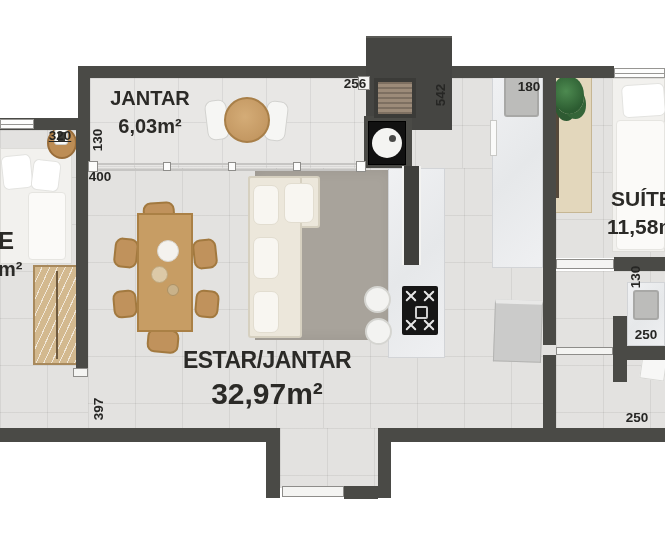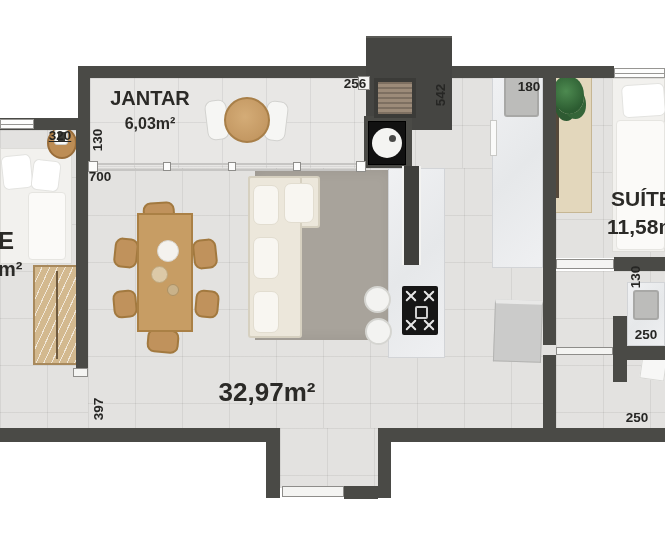--- a/index.html
+++ b/index.html
@@ -180,33 +180,34 @@
   <div class="post" style="left:163px;top:162px;width:8px;height:9px;"></div>
   <div class="post" style="left:228px;top:162px;width:8px;height:9px;"></div>
   <div class="post" style="left:293px;top:162px;width:8px;height:9px;"></div>
   <div class="post" style="left:356px;top:161px;width:10px;height:11px;"></div>
   <div class="thresh" style="left:73px;top:368px;width:15px;height:9px;"></div>
   <div class="thresh" style="left:556px;top:259px;width:58px;height:10px;"></div>
   <div class="thresh" style="left:556px;top:347px;width:57px;height:8px;"></div>
   <div class="thresh" style="left:282px;top:486px;width:62px;height:11px;"></div>
 
   <div class="room-name ctr" style="left:100px;top:87px;width:100px;font-size:20px;">JANTAR</div>
-  <div class="room-area ctr" style="left:105px;top:115px;width:90px;font-size:16px;">6,03m²</div>
-
-  <div class="room-area ctr" style="left:178px;top:377px;width:178px;font-size:26px;">32,97m²</div>
+  <div class="room-area ctr" style="left:105px;top:115px;width:90px;font-size:20px;">6,03m²</div>
+
+  <div class="room-name ctr" style="left:178px;top:347px;width:178px;font-size:23px;letter-spacing:-0.5px;">ESTAR/JANTAR</div>
+  <div class="room-area ctr" style="left:178px;top:377px;width:178px;font-size:30px;">32,97m²</div>
 
   <div class="room-name" style="left:611px;top:187px;font-size:21px;">SUÍTE</div>
   <div class="room-area" style="left:607px;top:215px;font-size:21px;">11,58m²</div>
 
   <div class="room-name" style="left:-2px;top:227px;font-size:24px;">E</div>
   <div class="room-area" style="left:-2px;top:258px;font-size:20px;">m²</div>
 
   <div class="dim" style="left:46px;top:128px;width:28px;height:14px;text-decoration:underline;">320</div>
   <div class="dim v" style="left:82px;top:133px;width:30px;height:14px;">130</div>
-  <div class="dim" style="left:85px;top:169px;width:30px;height:14px;">700</div>
+  <div class="dim" style="left:85px;top:169px;width:30px;height:14px;">400</div>
   <div class="dim" style="left:341px;top:76px;width:28px;height:14px;">256</div>
   <div class="dim v" style="left:425px;top:88px;width:30px;height:14px;">542</div>
   <div class="dim" style="left:515px;top:79px;width:28px;height:14px;">180</div>
   <div class="dim v" style="left:620px;top:270px;width:30px;height:14px;">130</div>
   <div class="dim" style="left:630px;top:327px;width:32px;height:15px;">250</div>
   <div class="dim" style="left:621px;top:410px;width:32px;height:15px;">250</div>
   <div class="dim v" style="left:83px;top:402px;width:30px;height:14px;">397</div>
 
 </div>
 

